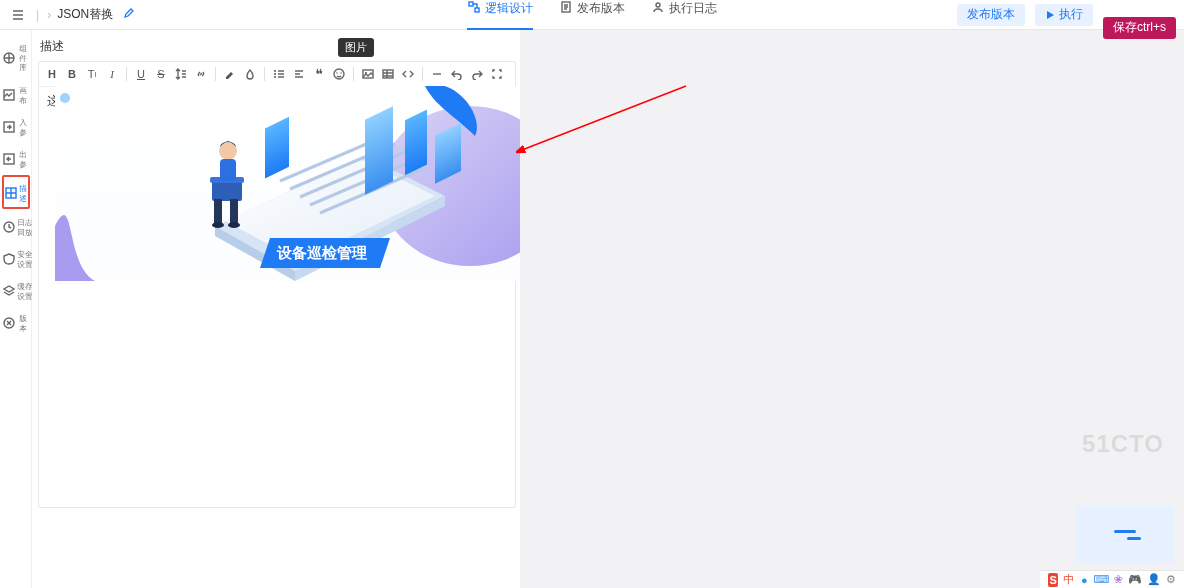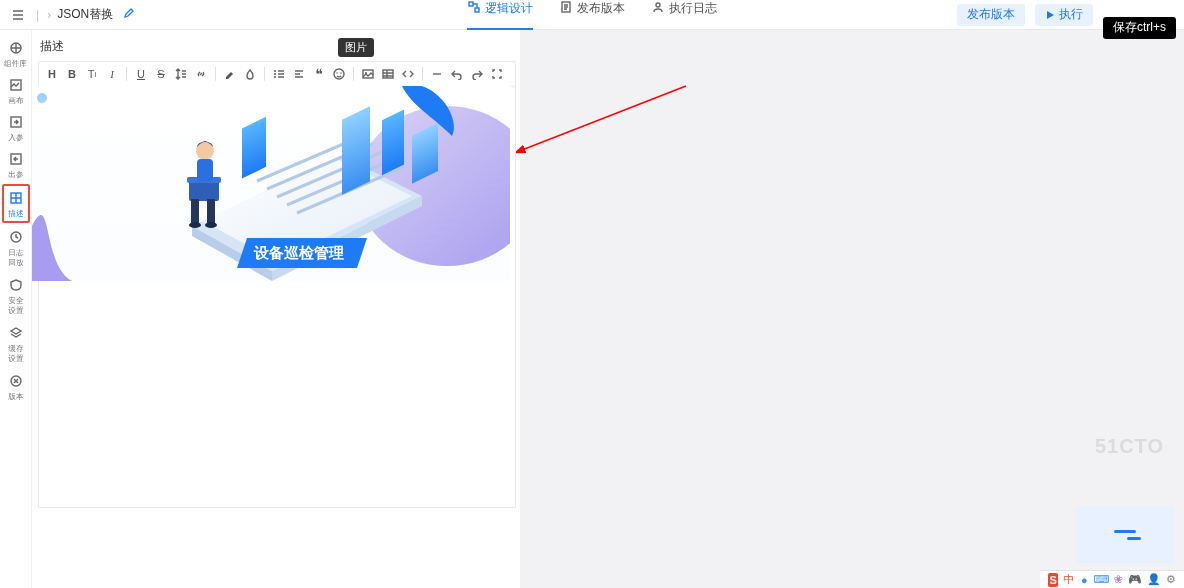--- a/index.html
+++ b/index.html
@@ -15,63 +15,63 @@
   .tb-edit { color: #1e7bf5; margin-left: 4px; cursor: pointer; }
 
   .tb-center { position: absolute; left: 50%; transform: translateX(-50%); display: flex; gap: 26px; height: 30px; align-items: center; }
   .tb-tab { display: flex; align-items: flex-start; gap: 4px; font-size: 12px; color: #555; cursor: pointer; height: 100%; border-bottom: 2px solid transparent; }
   .tb-tab.active { color: #1e7bf5; border-bottom-color: #1e7bf5; }
   .tb-tab .ti { width: 14px; height: 14px; display: inline-flex; align-items: center; justify-content: center; }
 
   .tb-right { margin-left: auto; display: flex; gap: 10px; align-items: center; }
   .btn { height: 22px; padding: 0 10px; border-radius: 3px; font-size: 12px; display: inline-flex; align-items: center; gap: 4px; cursor: pointer; border: none; }
   .btn-light { background: #e8f1ff; color: #1e7bf5; }
-  .btn-primary { background: #000000; color: #fff; margin-top: 26px; }
+  .btn-primary { background: #be185d; color: #fff; margin-top: 26px; }
 
   
   .left-nav { position: absolute; top: 30px; left: 0; width: 32px; bottom: 0; background: #fff; border-right: 1px solid #efefef; display: flex; flex-direction: column; align-items: center; padding-top: 6px; gap: 2px; }
-  .nav-item { width: 28px; display: flex; flex-direction: column; align-items: center; padding: 4px 0 2px; cursor: pointer; color: #777; }
+  .nav-item { width: 28px; display: flex; flex-direction: row; align-items: center; padding: 4px 0 2px; cursor: pointer; color: #777; }
   .nav-item .ni { width: 16px; height: 16px; display: flex; align-items: center; justify-content: center; }
   .nav-item .nl { font-size: 9px; line-height: 11px; text-align: center; margin-top: 2px; transform: scale(0.85); }
   .nav-item.selected { color: #1e7bf5; }
   .nav-sel-box { border: 2px solid #e74c3c; border-radius: 2px; }
 
   
   .panel { position: absolute; top: 30px; left: 32px; width: 488px; bottom: 0; background: #fff; padding: 6px 4px 10px 6px; }
   .panel-title { font-size: 12px; color: #333; padding: 2px 0 6px 2px; }
   .editor-wrap { border: 1px solid #e8e8e8; border-radius: 2px; background: #fff; }
   .editor-toolbar { display: flex; align-items: center; gap: 2px; padding: 3px 4px; border-bottom: 1px solid #eee; flex-wrap: wrap; }
   .et-btn { width: 18px; height: 18px; display: inline-flex; align-items: center; justify-content: center; color: #555; font-size: 11px; cursor: pointer; border-radius: 2px; position: relative; }
   .et-sep { width: 1px; height: 14px; background: #e0e0e0; margin: 0 3px; }
   .editor-body { min-height: 420px; padding: 6px 8px; font-size: 12px; color: #333; position: relative; }
   .editor-body .txt { margin-bottom: 4px; }
 
   
   .tooltip { position: absolute; top: 38px; left: 338px; background: #333; color: #fff; font-size: 11px; padding: 2px 7px; border-radius: 3px; z-index: 30; }
 
   
-  .illus { position: absolute; top: 86px; left: 32px; width: 478px; height: 195px; background: linear-gradient(180deg,#fff 0%,#fbfdff 100%); overflow: hidden; }
+  .illus { position: absolute; top: 86px; left: 55px; width: 478px; height: 195px; background: linear-gradient(180deg,#fff 0%,#fbfdff 100%); overflow: hidden; }
   .illus svg { width: 100%; height: 100%; }
 
   
   .canvas { position: absolute; top: 30px; left: 520px; right: 0; bottom: 0; background: #f2f2f4; }
   .canvas svg.arrow { position: absolute; top: 50px; left: -4px; }
 
   
   .float-card { position: absolute; right: 10px; bottom: 24px; width: 98px; height: 58px; background: #e8f1ff; border-radius: 2px; display: flex; flex-direction: column; align-items: center; justify-content: center; gap: 4px; }
   .float-card .line1 { width: 22px; height: 3px; background: #1e7bf5; border-radius: 2px; }
   .float-card .line2 { width: 14px; height: 3px; background: #1e7bf5; border-radius: 2px; margin-left: 18px; }
 
   
   .taskbar { position: absolute; left: 520px; right: 0; bottom: 0; height: 18px; background: #fff; border-top: 1px solid #e5e5e5; display: flex; align-items: center; justify-content: flex-end; padding: 0 8px; gap: 5px; }
   .tb-s-icon { width: 14px; height: 14px; display:inline-flex; align-items:center; justify-content:center; font-size:11px; }
   .s-red { background:#e43; color:#fff; border-radius:2px; font-weight:bold; }
 
   
-  .wm { position:absolute; right:20px; bottom:130px; color:#c9c9c9; font-size:20px; font-weight:700; transform: rotate(0deg); letter-spacing:1px; opacity:.55; }
+  .wm { position:absolute; right:20px; bottom:130px; color:#c9c9c9; font-size:24px; font-weight:700; transform: rotate(0deg); letter-spacing:1px; opacity:.55; }
 
   
   .ic { stroke:#666; stroke-width:1.4; fill:none; }
   .ic-b { stroke:#1e7bf5; }
 </style>
 </head>
 <body>
 
 <div class="top-bar">
   <div class="tb-left">

